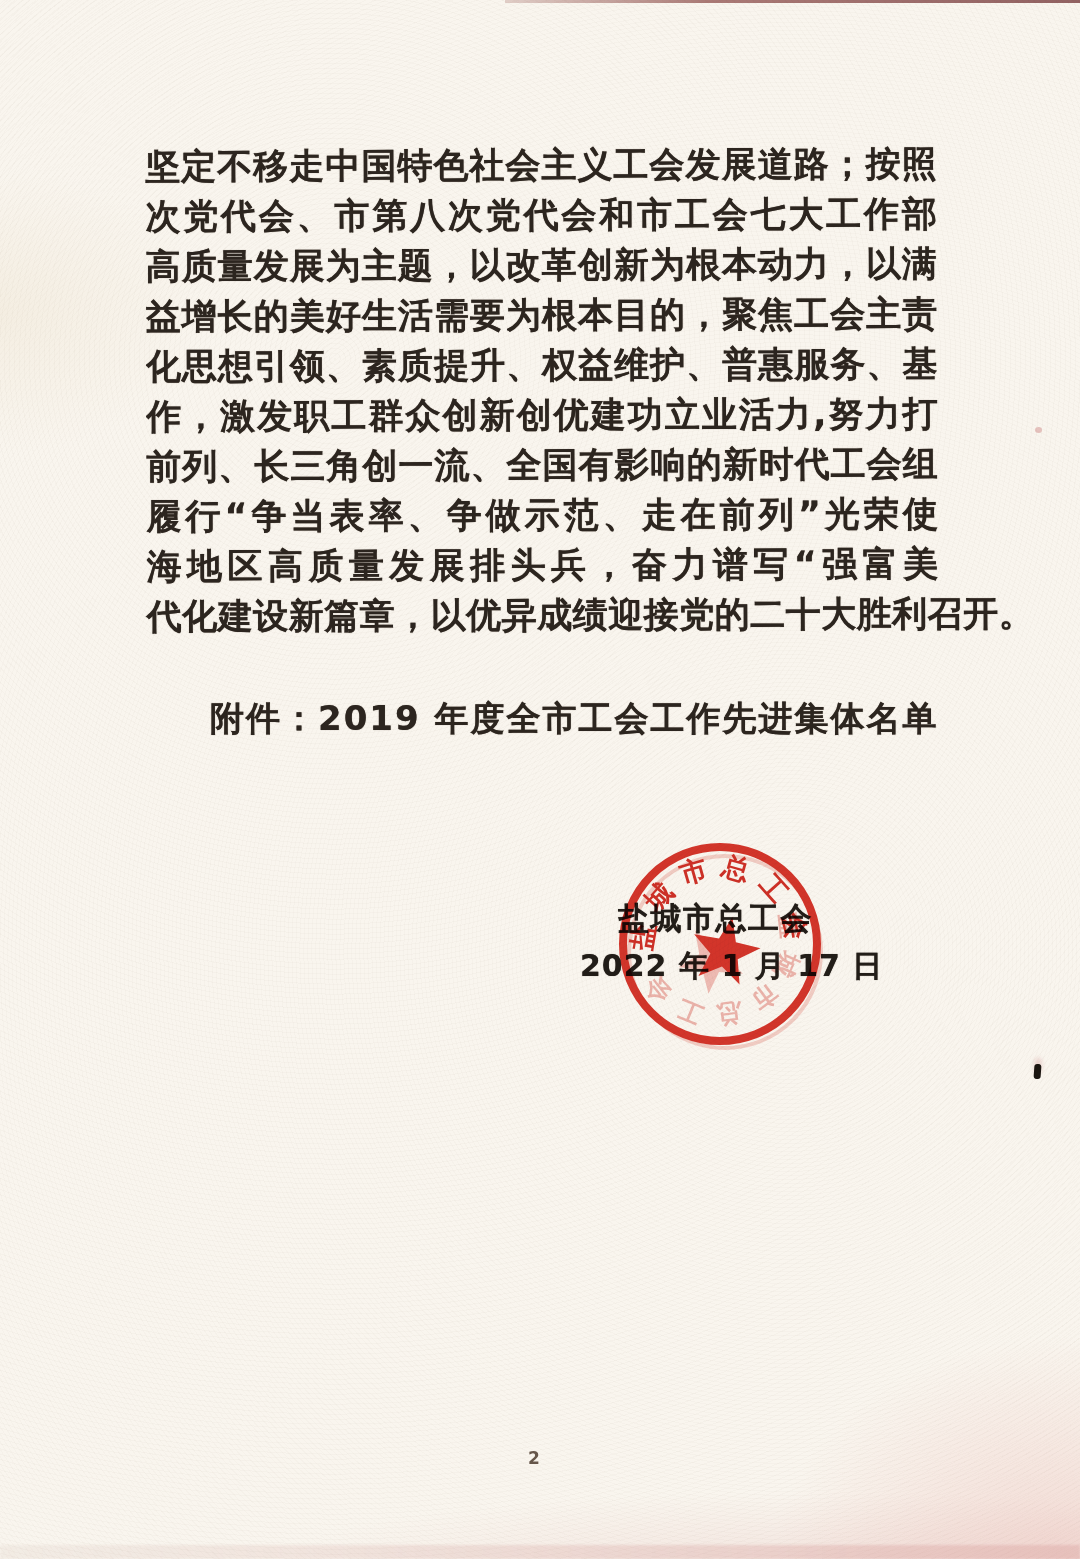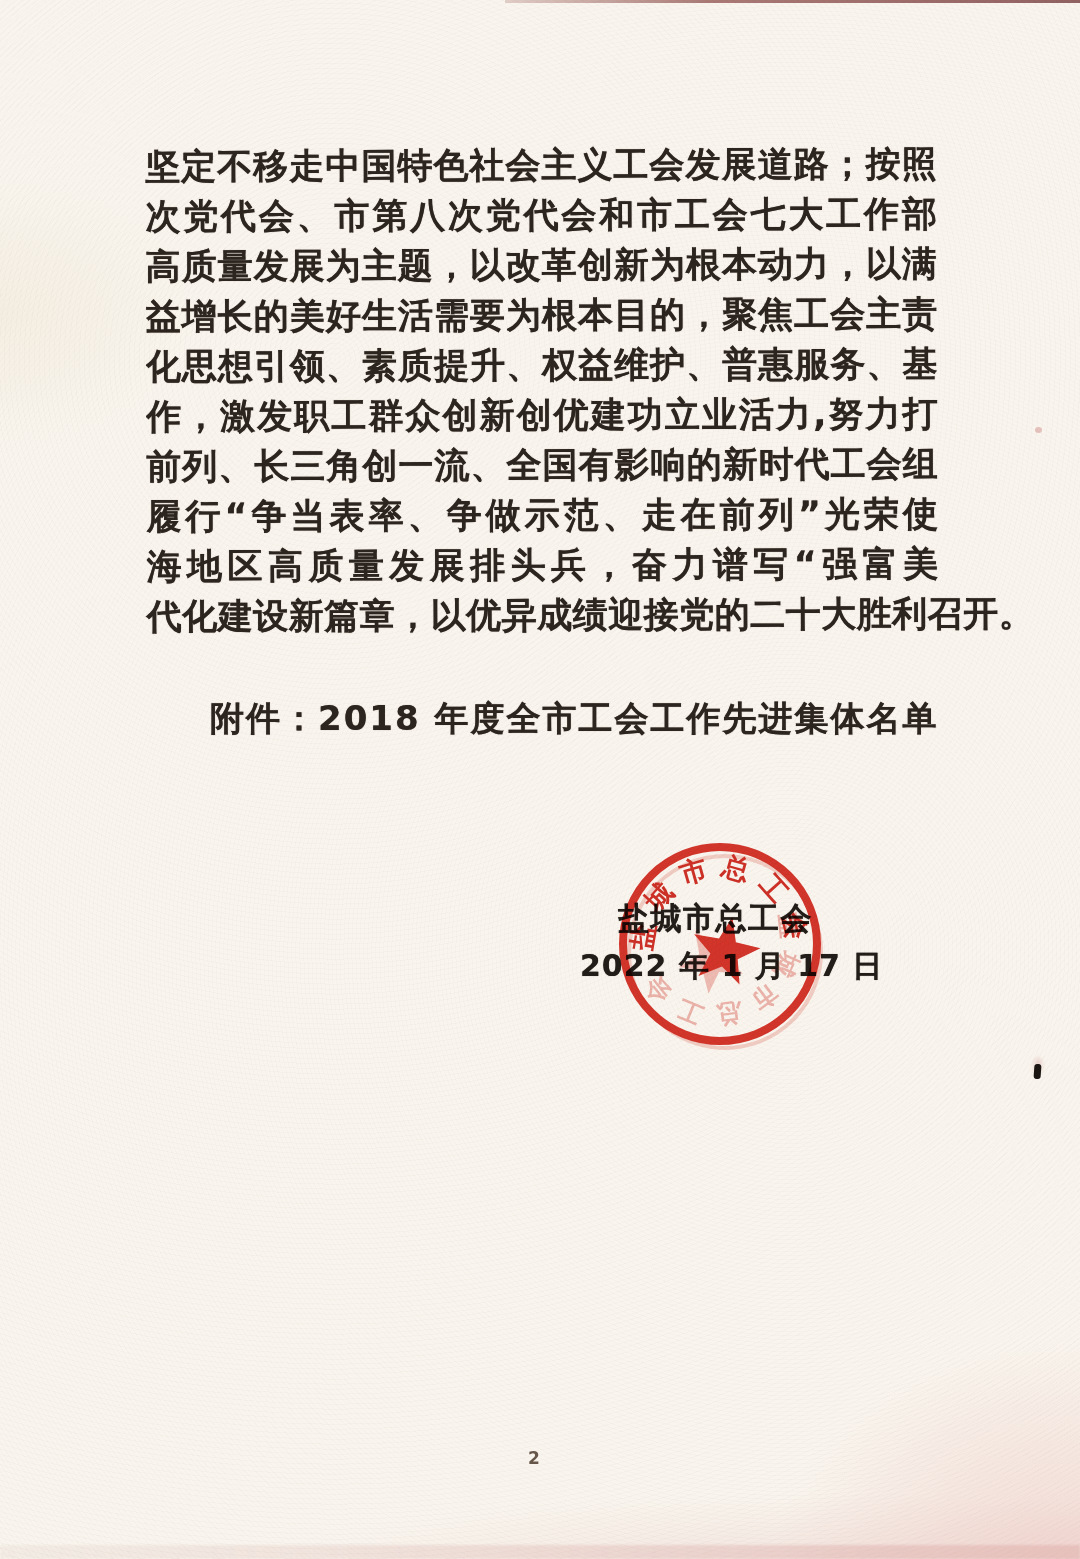--- a/index.html
+++ b/index.html
@@ -100,21 +100,21 @@
     <div class="line just">高质量发展为主题，以改革创新为根本动力，以满足人民日</div>
     <div class="line just">益增长的美好生活需要为根本目的，聚焦工会主责主业，深</div>
     <div class="line just">化思想引领、素质提升、权益维护、普惠服务、基层建设工</div>
     <div class="line just">作，激发职工群众创新创优建功立业活力,努力打造全省争</div>
     <div class="line just">前列、长三角创一流、全国有影响的新时代工会组织，切实</div>
     <div class="line just">履行“争当表率、争做示范、走在前列”光荣使命，勇当沿</div>
     <div class="line just">海地区高质量发展排头兵，奋力谱写“强富美高”新盐城现</div>
     <div class="line">代化建设新篇章，以优异成绩迎接党的二十大胜利召开。</div>
   </div>
 
-  <div class="attachment">附件：2018 年度全市工会工作先进集体名单</div>
+  <div class="attachment">附件：2019 年度全市工会工作先进集体名单</div>
 
   <div class="signature">盐城市总工会</div>
   <div class="sig-date">2022 年 1 月 17 日</div>
 
   <svg class="seal" viewBox="0 0 224 224">
 
     <circle cx="112" cy="112" r="97" fill="none" stroke="#cf2c22" stroke-width="8"></circle>
 
     <circle cx="117" cy="120" r="96" fill="none" stroke="#cf2c22" stroke-width="4" opacity="0.22"></circle>
 

